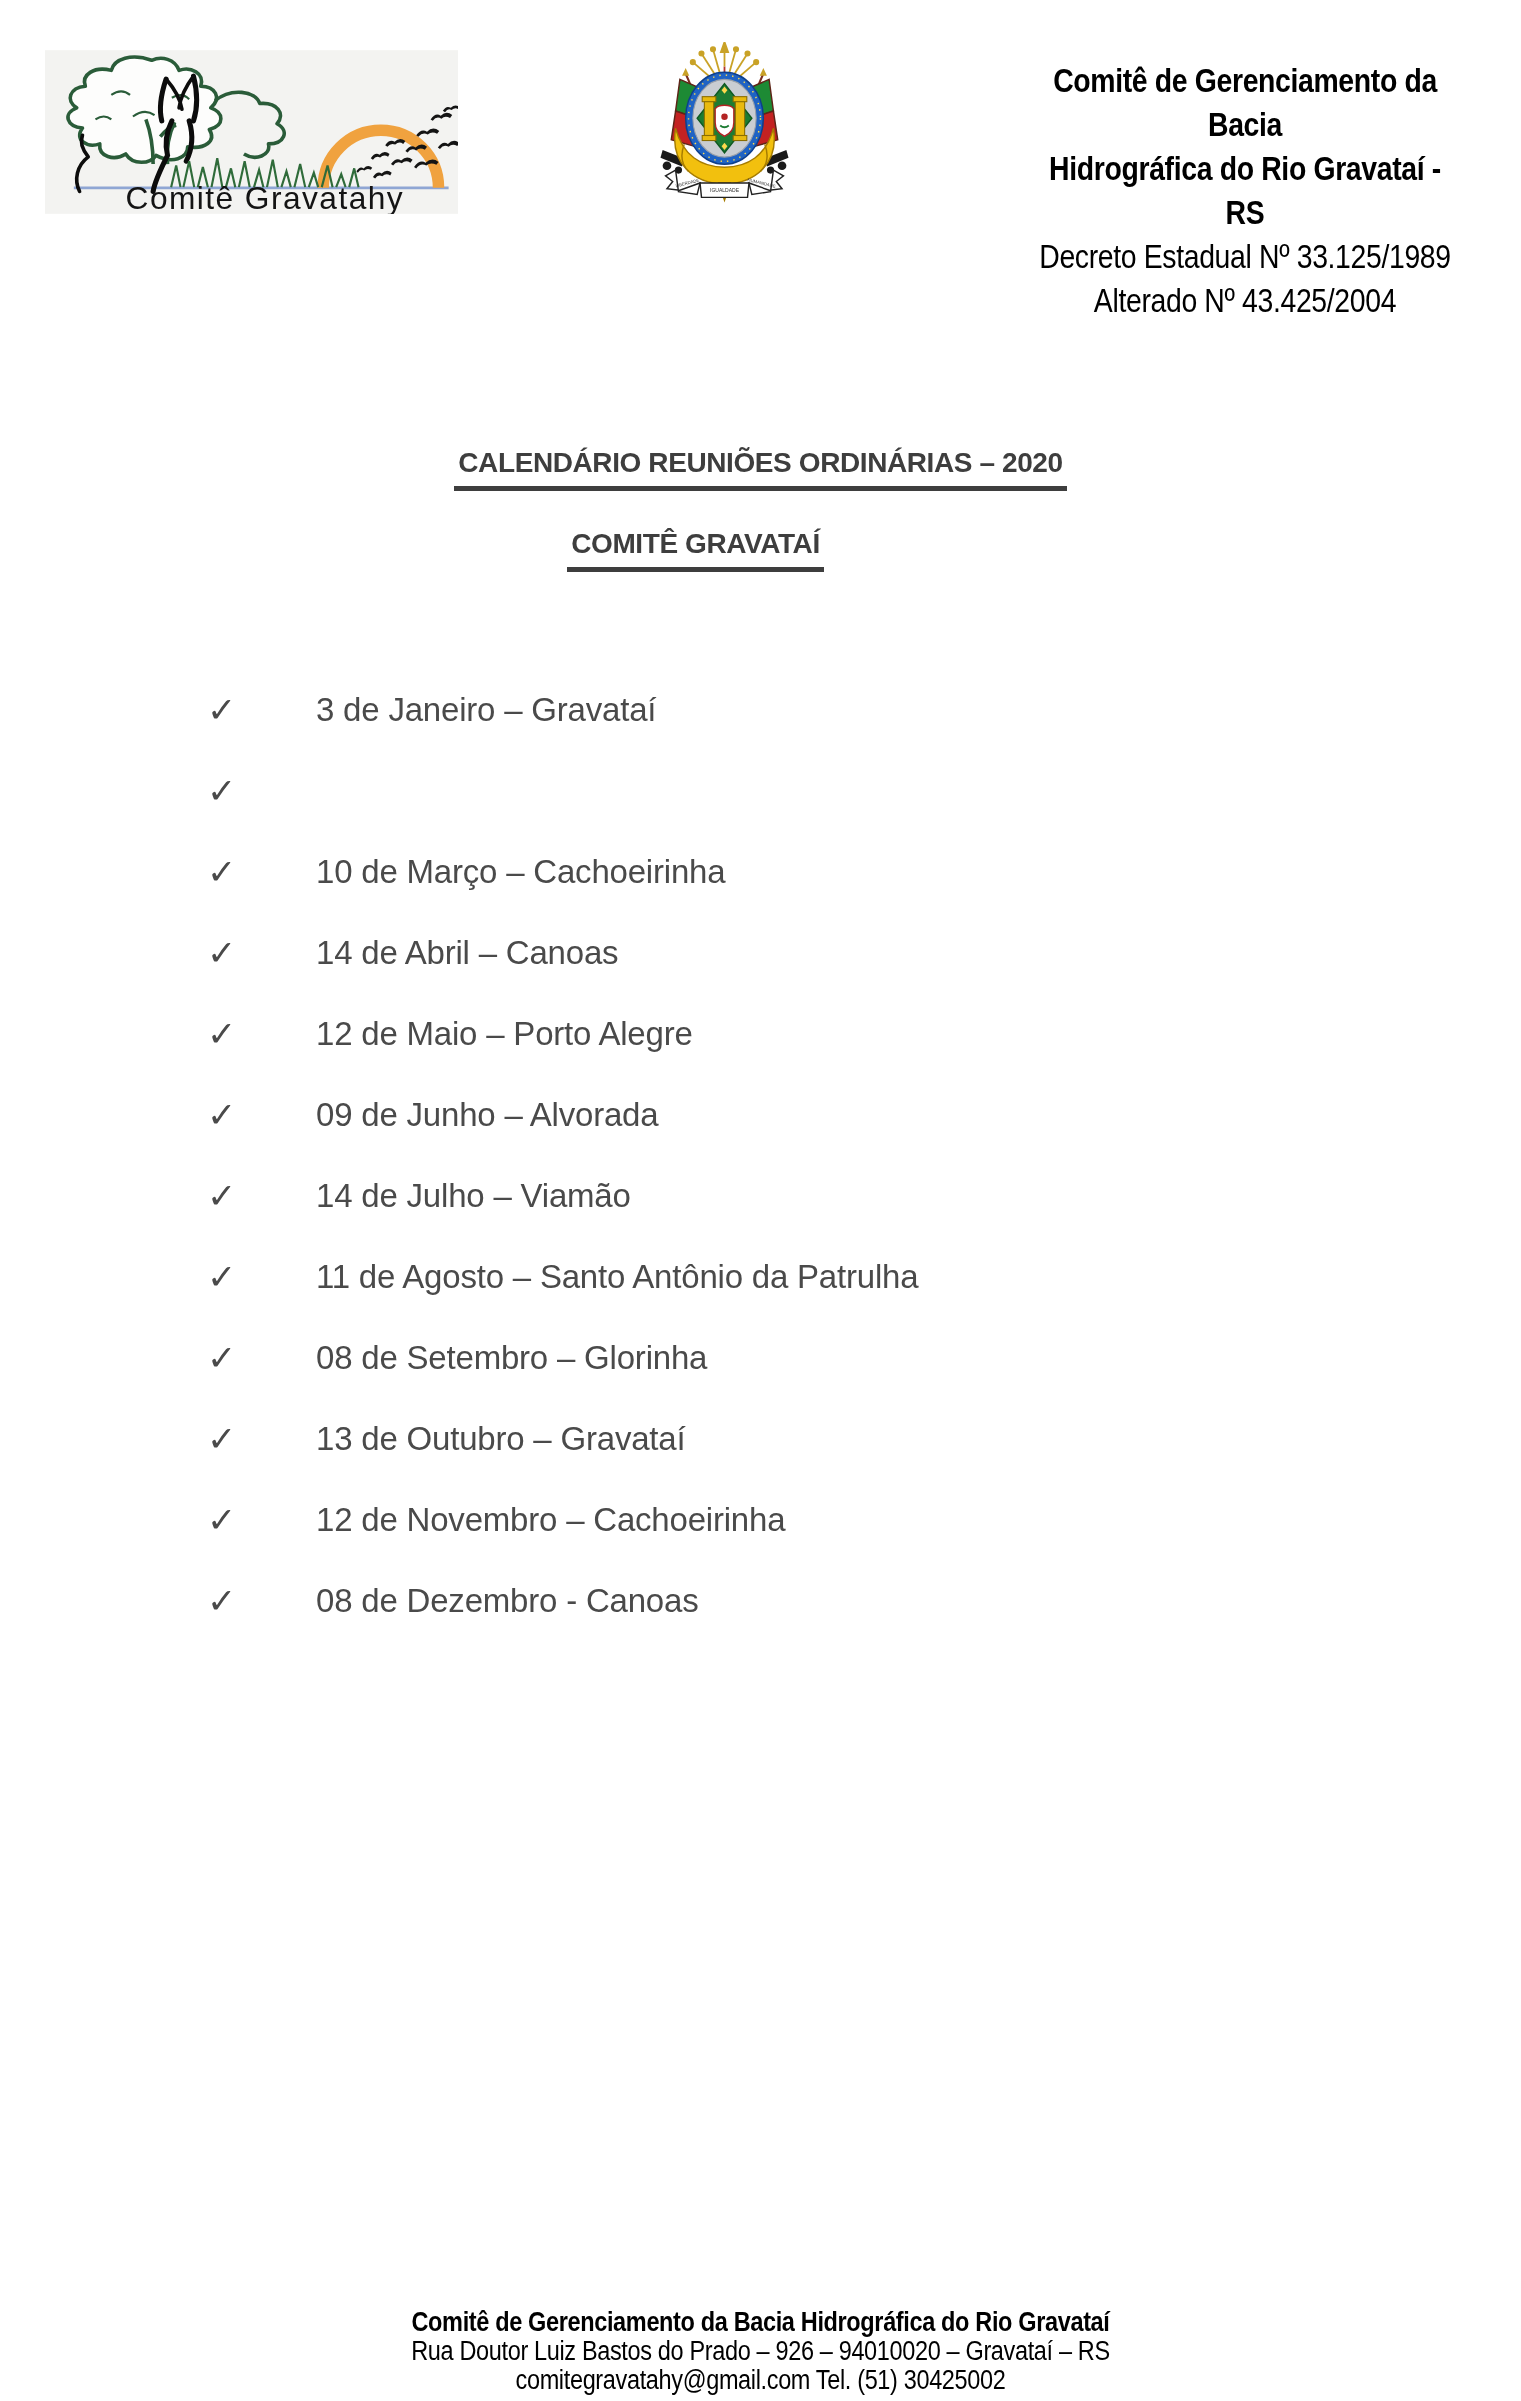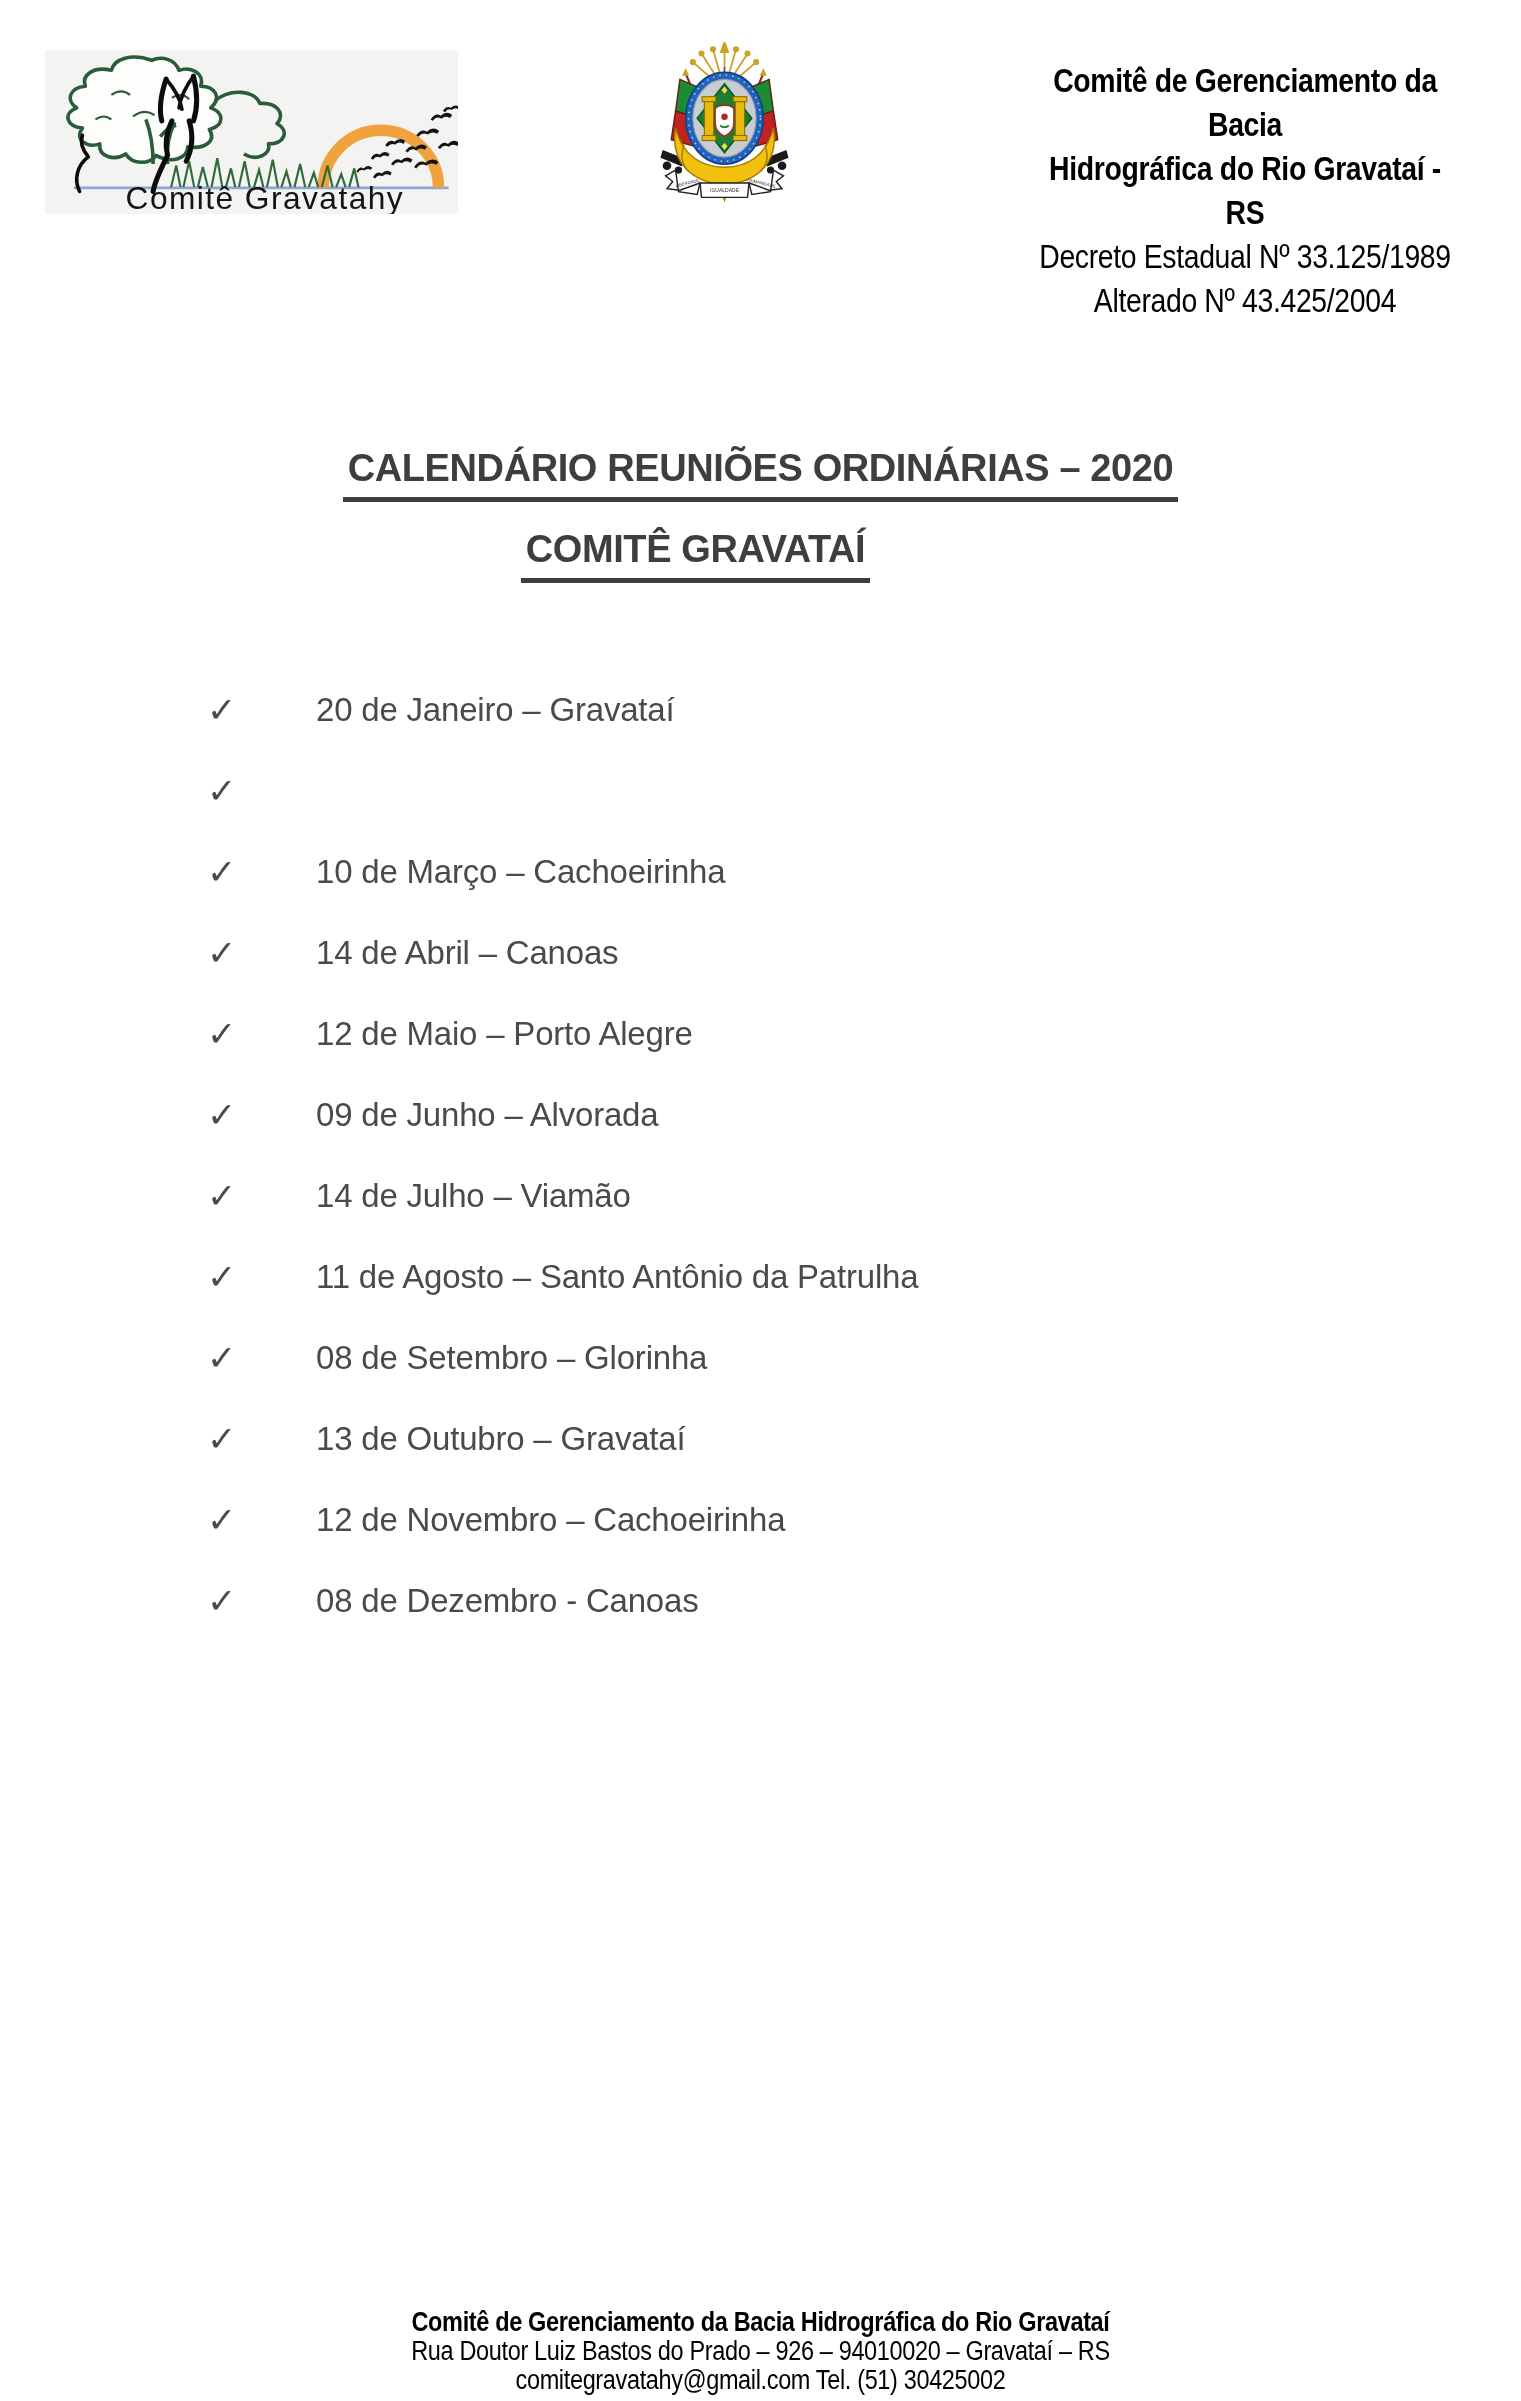--- a/index.html
+++ b/index.html
@@ -14,21 +14,21 @@
     position:absolute;left:998px;top:59px;width:494px;
     text-align:center;font-size:33px;line-height:44px;color:#000;
     transform:scaleX(0.86);transform-origin:50% 0;
     letter-spacing:-0.4px;
   }
   .org-block .b{font-weight:bold;}
   
   .title-wrap{position:absolute;left:0;top:447px;width:1521px;text-align:center;}
   .subtitle-wrap{position:absolute;left:0;top:528px;width:1391px;text-align:center;}
   .doc-title{
-    display:inline-block;font-size:38px;font-weight:bold;color:#3e3e3e;
+    display:inline-block;font-size:28px;font-weight:bold;color:#3e3e3e;
     padding:0 4.3px 6.5px 4.3px;border-bottom:5px solid #3e3e3e;letter-spacing:-0.4px;
   }
   
   .meetings{
     position:absolute;left:207px;top:690px;width:1225px;
     list-style:none;margin:0;padding:0;
   }
   .meetings li{
     display:flex;align-items:flex-start;height:81px;
     font-size:33px;line-height:40px;color:#4a4a4a;letter-spacing:-0.2px;
@@ -181,21 +181,21 @@
 <div class="title-wrap">
   <span class="doc-title">CALENDÁRIO REUNIÕES ORDINÁRIAS – 2020</span>
 </div>
 <div class="subtitle-wrap">
   <span class="doc-title">COMITÊ GRAVATAÍ</span>
 </div>
 
 <ul class="meetings">
     <li>
       <span class="check">✓</span>
-      <span>20 de Janeiro – Gravataí</span>
+      <span>3 de Janeiro – Gravataí</span>
     </li>
     <li>
       <span class="check">✓</span>
     </li>
     <li>
       <span class="check">✓</span>
       <span>10 de Março – Cachoeirinha</span>
     </li>
     <li>
       <span class="check">✓</span>

